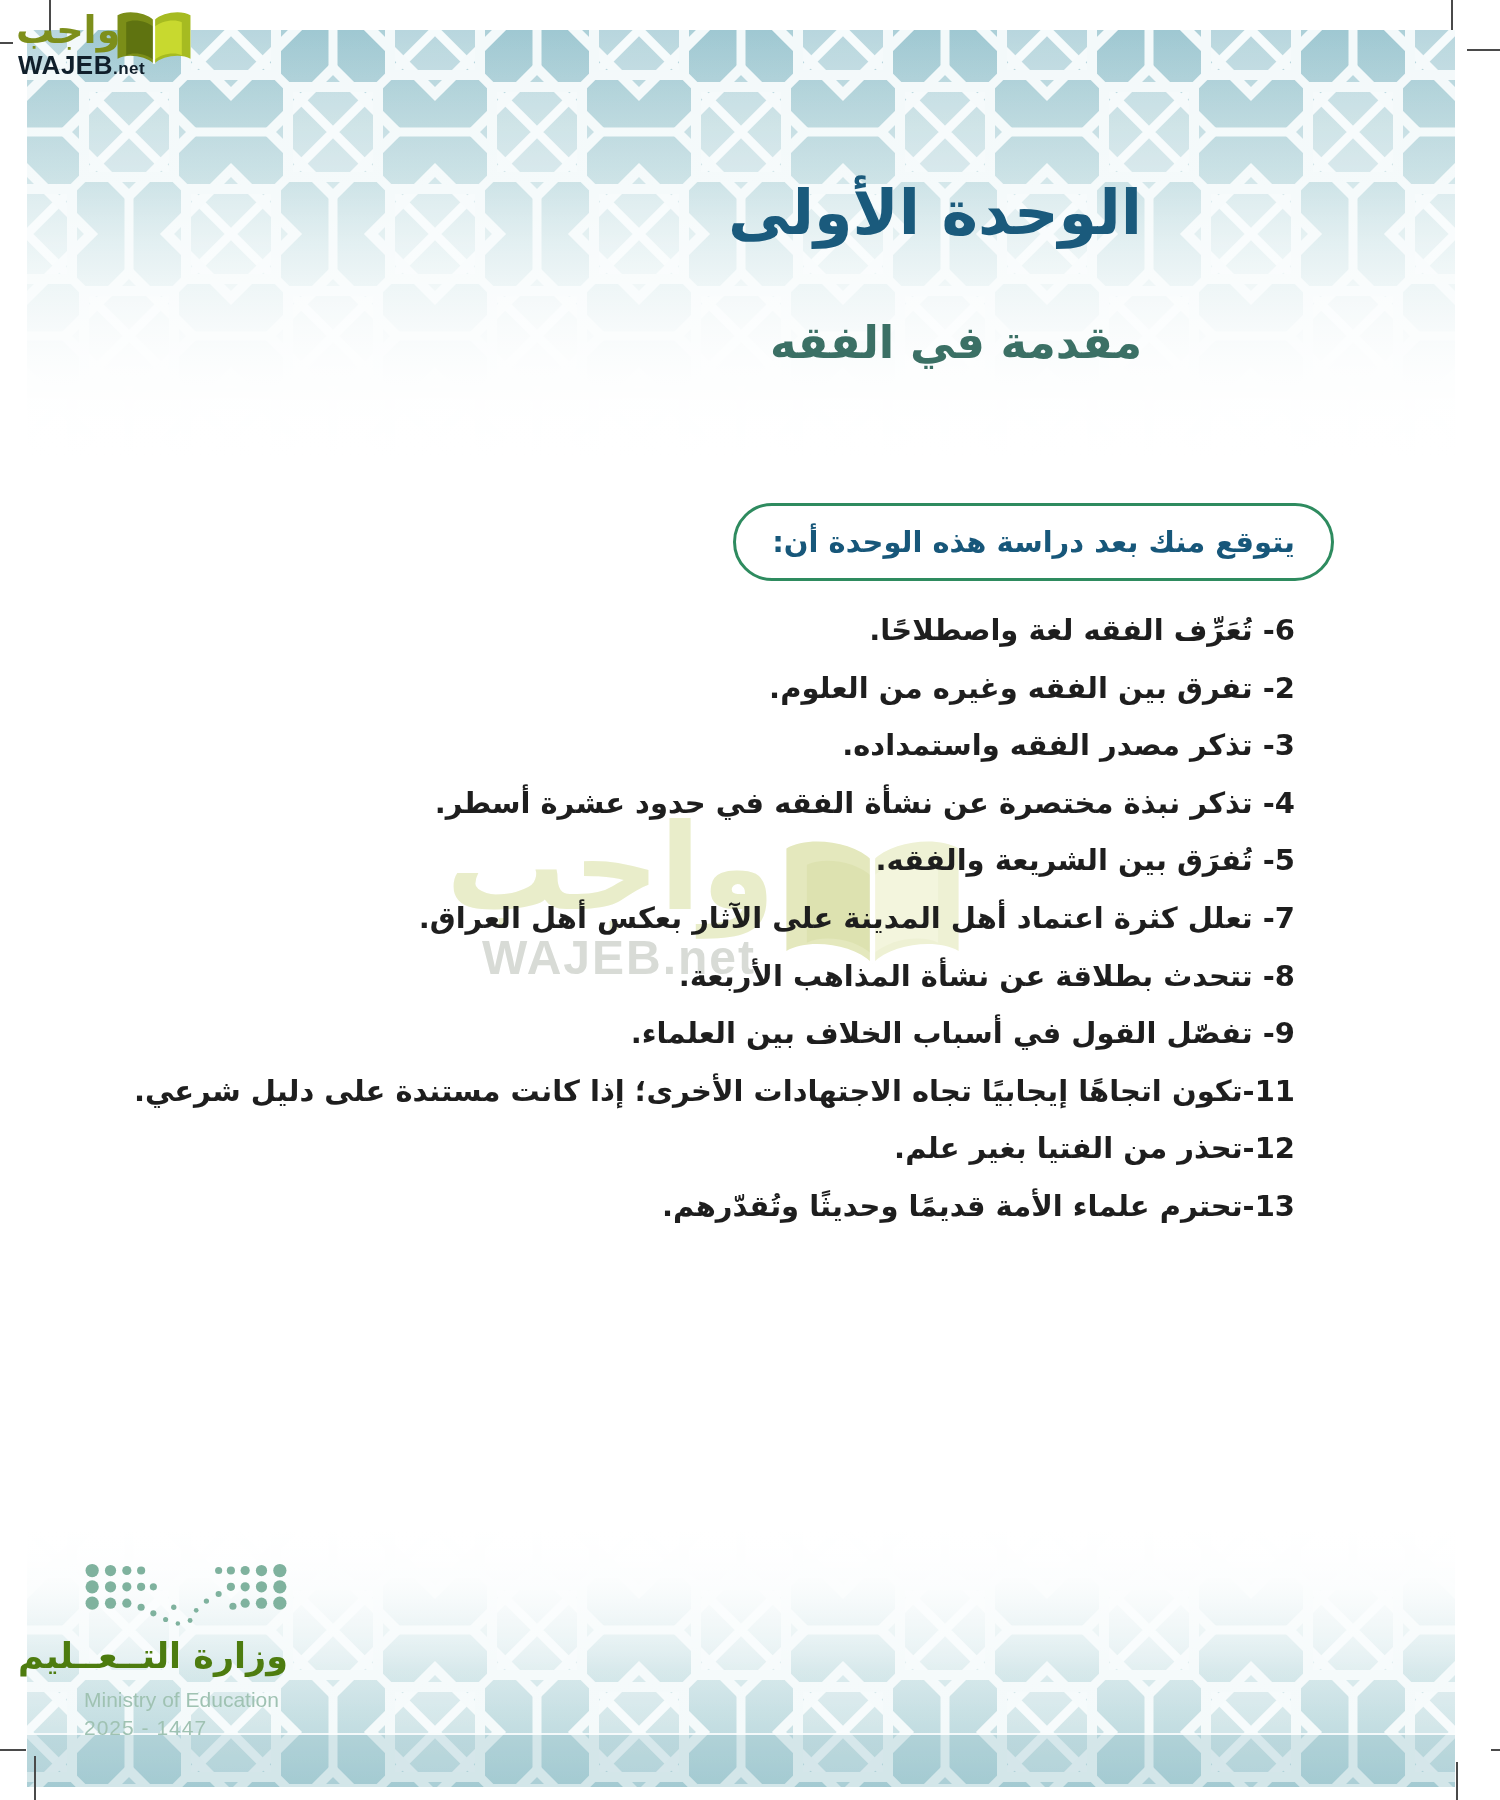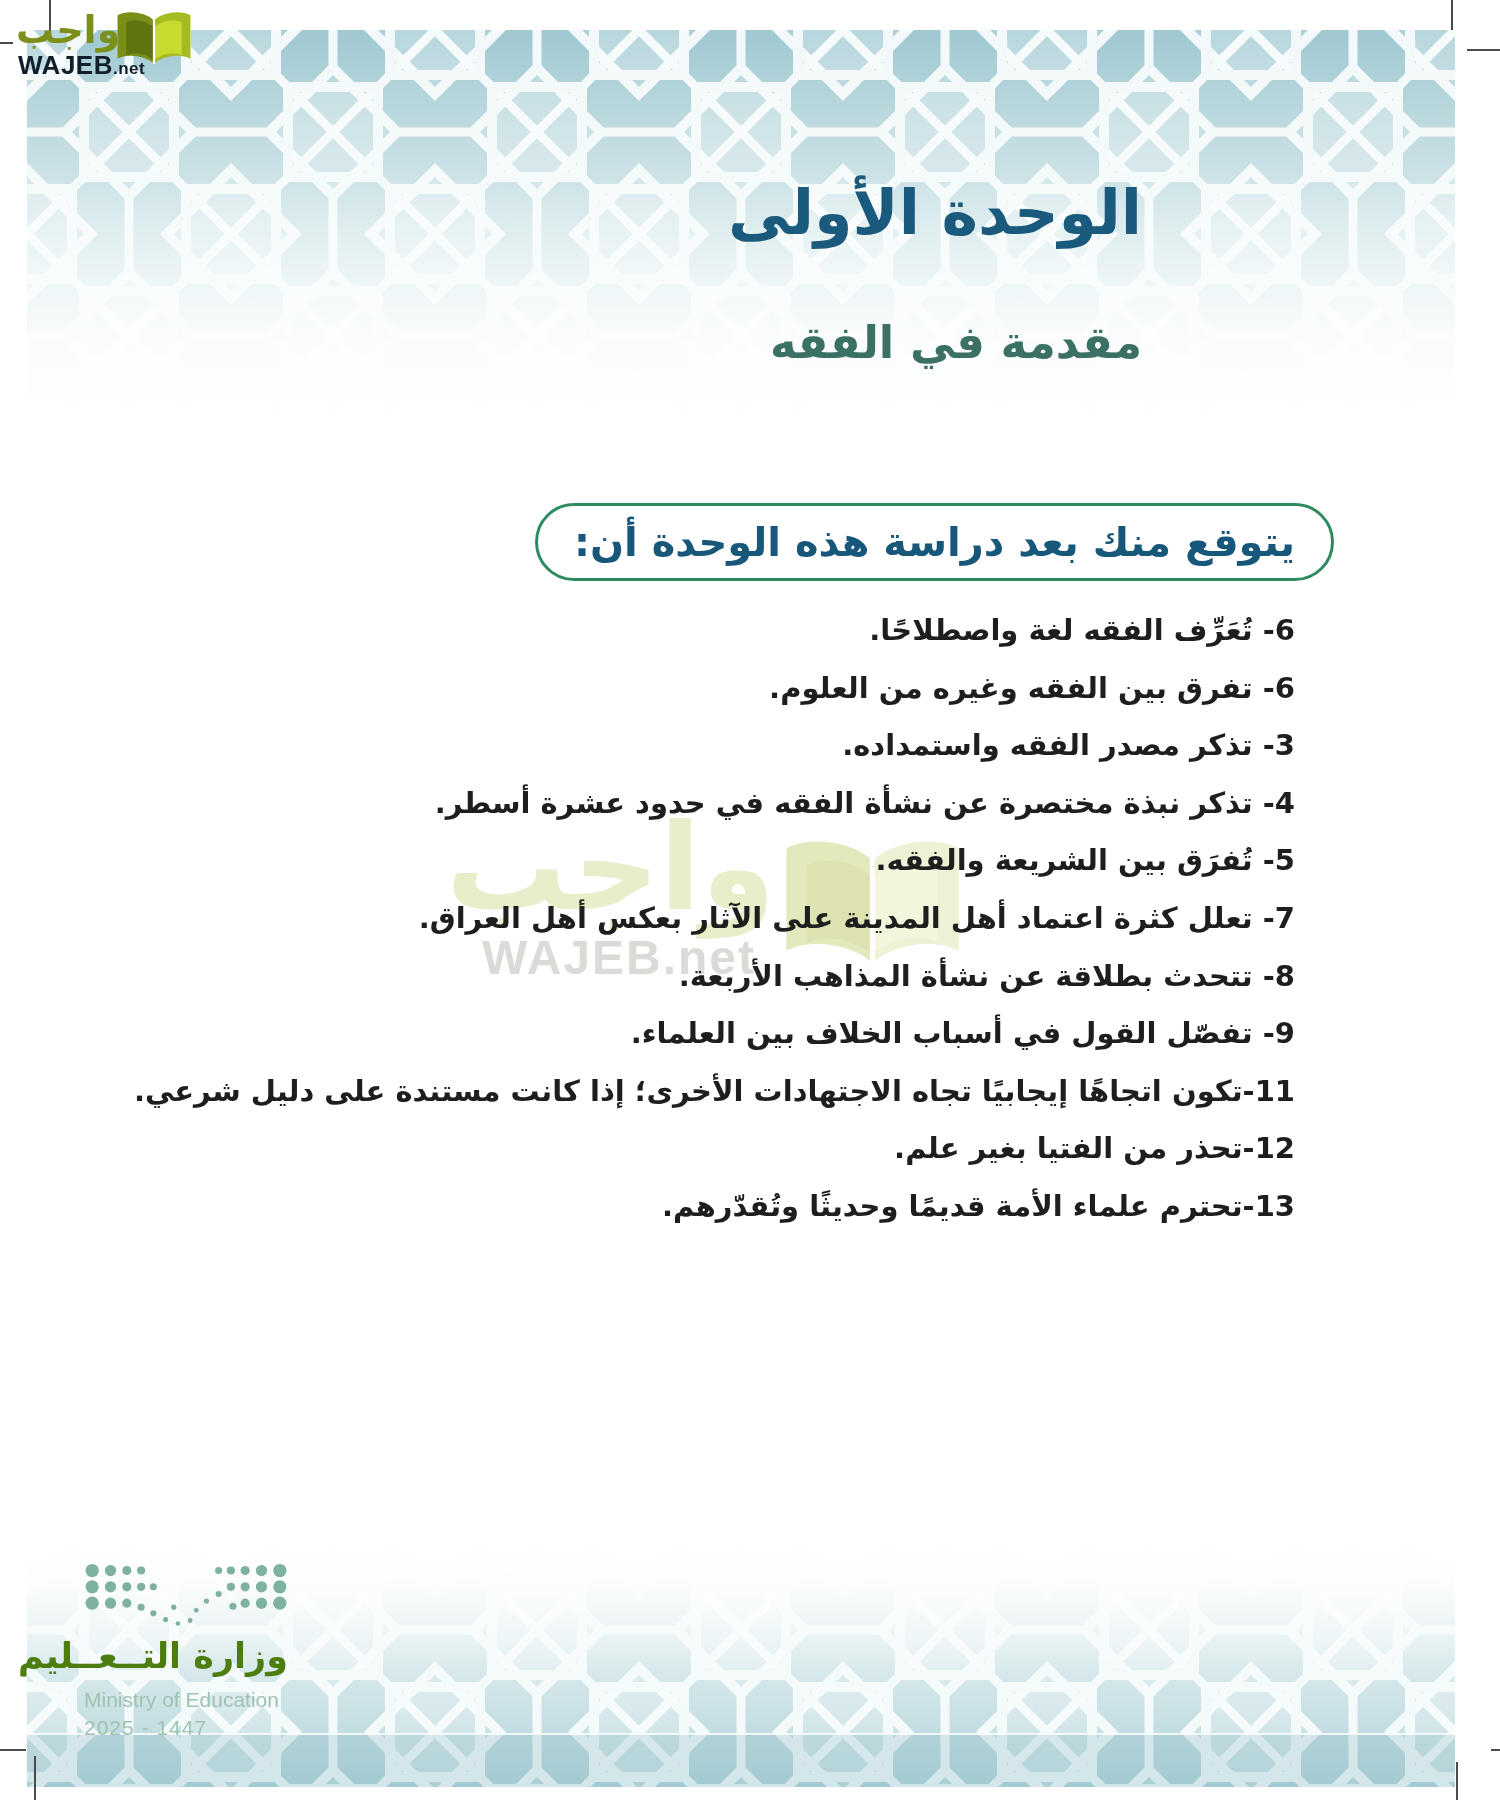--- a/index.html
+++ b/index.html
@@ -76,21 +76,21 @@
     direction: rtl; white-space: nowrap;
   }
 
   
   .objectives-heading {
     position: absolute; top: 503px; right: 166px; z-index: 4;
     height: 72px; padding: 0 36px;
     border: 3px solid #2e8b5f; border-radius: 40px;
     background: #ffffff;
     display: flex; align-items: center; justify-content: center;
-    font-size: 40px; font-weight: bold; color: #17577a;
+    font-size: 29px; font-weight: bold; color: #17577a;
     direction: rtl; white-space: nowrap;
   }
 
   
   .objectives-list {
     position: absolute; top: 602px; right: 205px; width: 1100px; z-index: 3;
     margin: 0; padding: 0; list-style: none;
     direction: rtl; text-align: right;
     font-size: 29px; font-weight: bold; color: #1e1e1e;
   }
@@ -198,21 +198,21 @@
       <path d="M50,12 C60,2 82,0 92,6 L92,56 C82,50 60,52 50,62 Z" fill="#eef1d4"></path>
       <path d="M50,20 C42,12 26,10 18,14 L18,52 C26,48 42,50 50,58 Z" fill="#dde2b0"></path>
       <path d="M50,20 C58,12 74,10 82,14 L82,52 C74,48 58,50 50,58 Z" fill="#f3f5dd"></path>
       <rect x="48.7" y="10" width="2.6" height="52" fill="#ffffff"></rect>
     </svg>
     <div class="wm-latin">WAJEB.net</div>
   </div>
 
   <ul class="objectives-list">
     <li>6- تُعَرِّف الفقه لغة واصطلاحًا.</li>
-    <li>6- تفرق بين الفقه وغيره من العلوم.</li>
+    <li>2- تفرق بين الفقه وغيره من العلوم.</li>
     <li>3- تذكر مصدر الفقه واستمداده.</li>
     <li>4- تذكر نبذة مختصرة عن نشأة الفقه في حدود عشرة أسطر.</li>
     <li>5- تُفرَق بين الشريعة والفقه.</li>
     <li>7- تعلل كثرة اعتماد أهل المدينة على الآثار بعكس أهل العراق.</li>
     <li>8- تتحدث بطلاقة عن نشأة المذاهب الأربعة.</li>
     <li>9- تفصّل القول في أسباب الخلاف بين العلماء.</li>
     <li>11-تكون اتجاهًا إيجابيًا تجاه الاجتهادات الأخرى؛ إذا كانت مستندة على دليل شرعي.</li>
     <li>12-تحذر من الفتيا بغير علم.</li>
     <li>13-تحترم علماء الأمة قديمًا وحديثًا وتُقدّرهم.</li>
   </ul>

